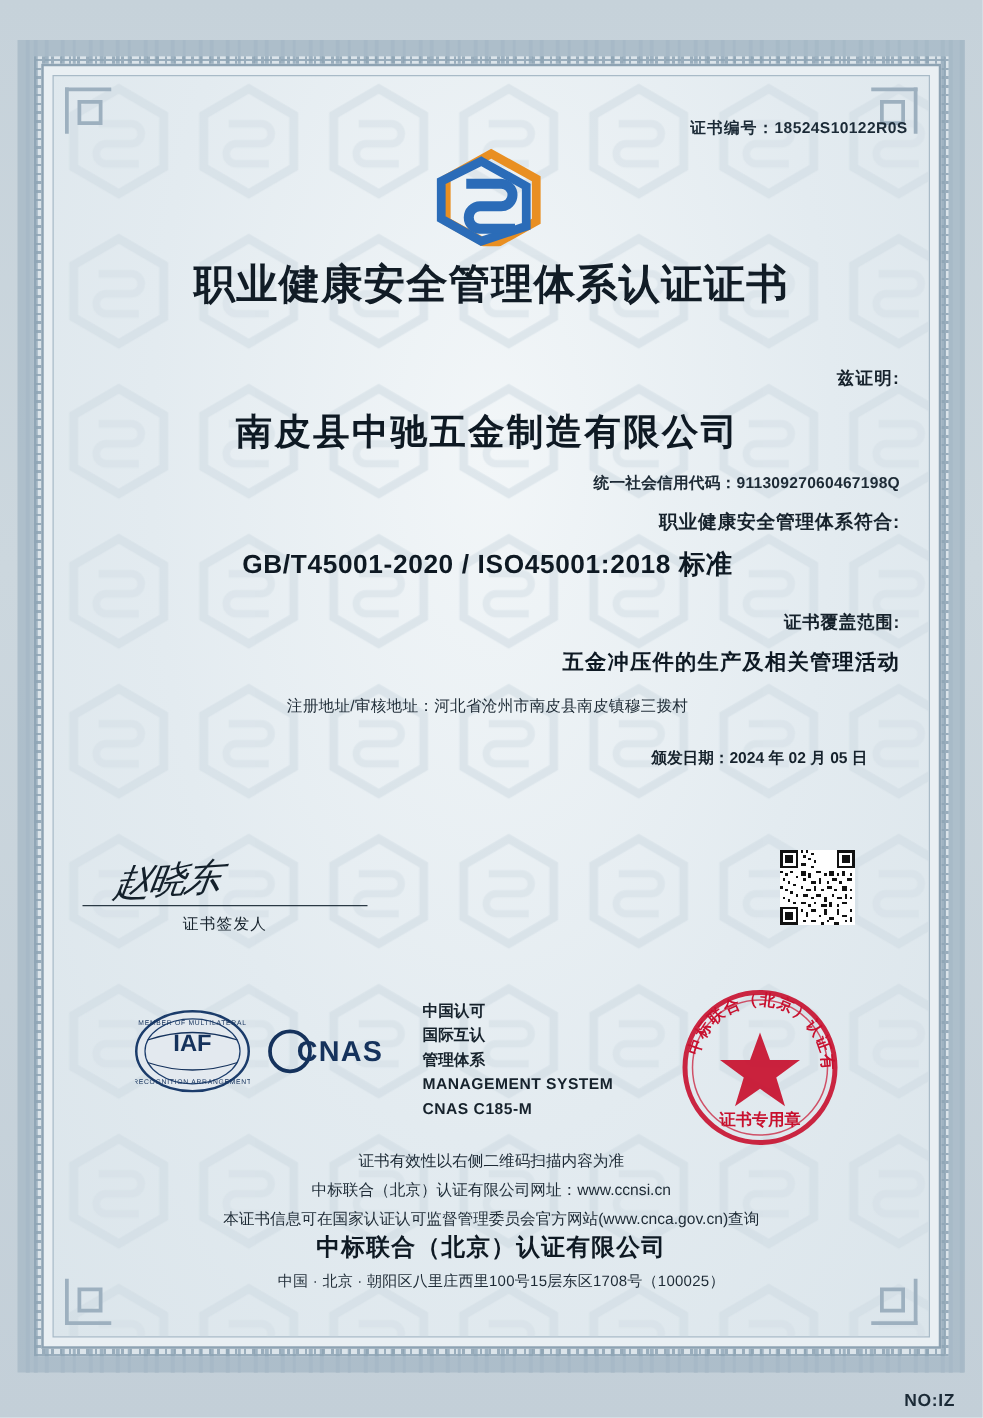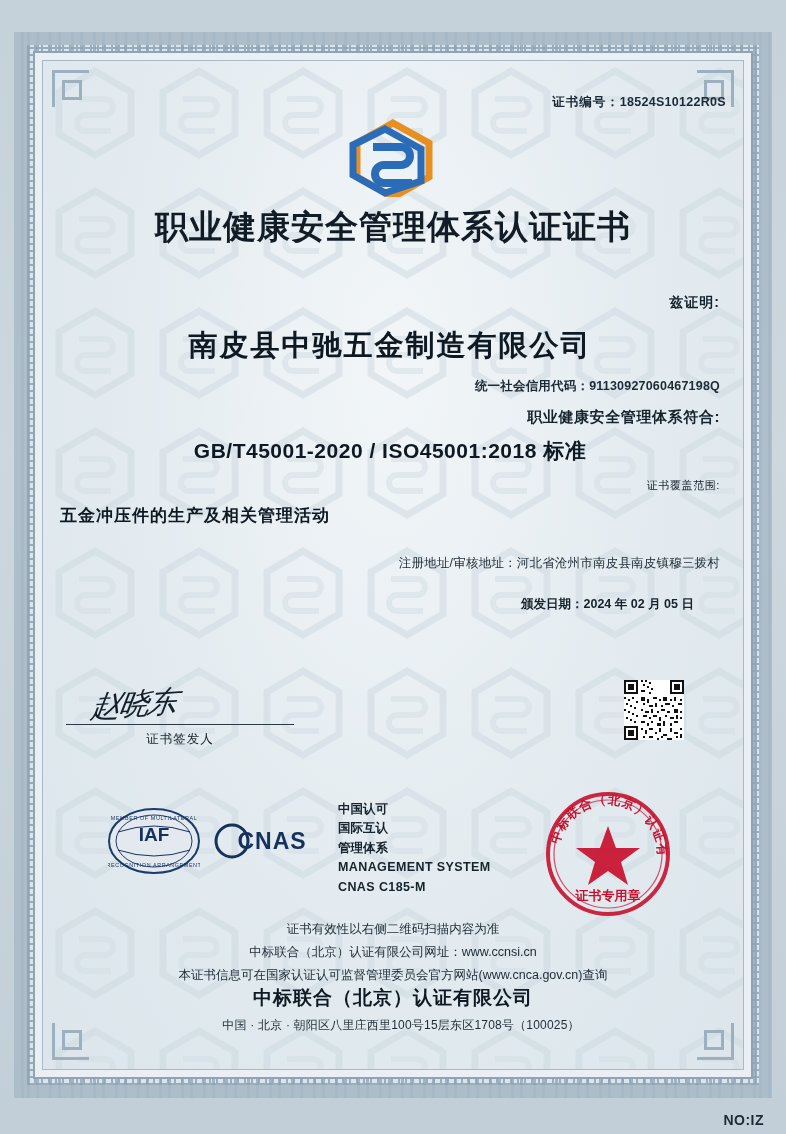--- a/index.html
+++ b/index.html
@@ -121,31 +121,32 @@
   .conform{
     font-size:15px;font-weight:bold;color:#16222c;
     margin-top:13px;letter-spacing:.6px;
   }
   .standard{
     font-size:21px;font-weight:bold;color:#0e1923;
     margin-top:10px;letter-spacing:.5px;
     text-align:center;
   }
   .scope-lbl{
-    font-size:11px;font-weight:normal;color:#16222c;
-    margin-top:13px;letter-spacing:.6px;
+    font-size:14px;font-weight:bold;color:#16222c;
+    margin-top:24px;letter-spacing:.6px;
   }
   .scope{
     font-size:17px;font-weight:bold;color:#0e1923;
     margin-top:11px;letter-spacing:1px;
-    text-align:left;
+    text-align:right;
   }
   .address{
     font-size:12.5px;color:#1d2a35;
-    margin-top:28px;letter-spacing:.2px;
+    margin-top:16px;letter-spacing:.2px;
+    text-align:center;
   }
   .dates{
     margin-top:22px;
     font-size:12.5px;font-weight:bold;color:#16222c;
     line-height:1.7;
     text-align:right;
     padding-right:26px;
   }
   
   .sig-area{

